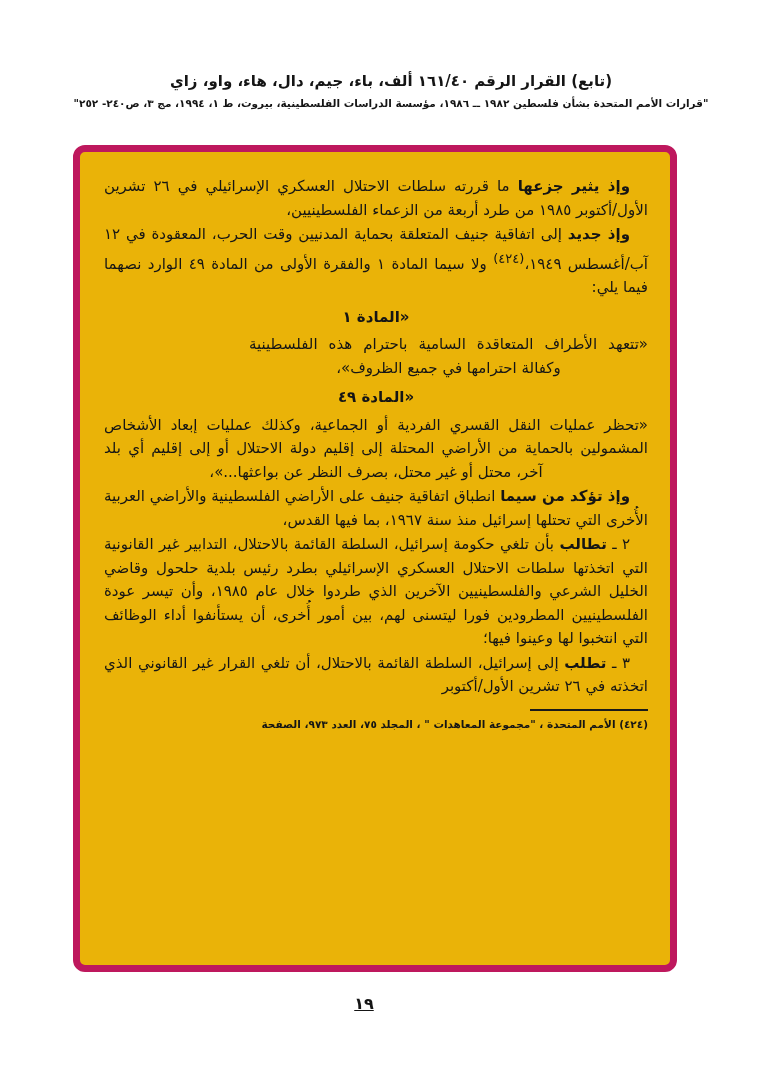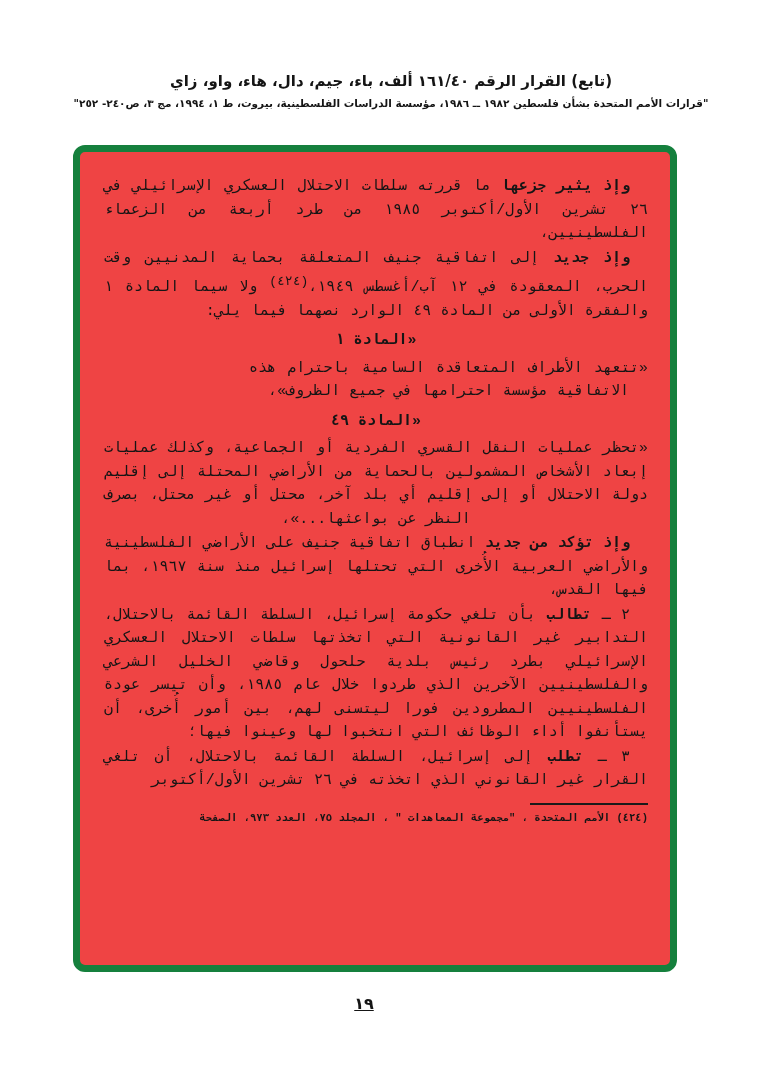--- a/index.html
+++ b/index.html
@@ -6,21 +6,21 @@
   body{
     width:758px;height:1078px;position:relative;overflow:hidden;
     font-family:"DejaVu Sans",sans-serif;color:#151515;
     -webkit-font-smoothing:antialiased;
   }
   .header{position:absolute;top:72px;left:0;width:758px;text-align:center;direction:rtl;margin-left:12px;}
   .doc-title{font-size:15px;font-weight:bold;letter-spacing:0;}
   .doc-source{font-size:10.5px;font-weight:bold;margin-top:7px;}
   .green-box{
     position:absolute;left:73px;top:145px;width:590px;height:813px;
-    border:7px solid #15803d;border-radius:12px;background:#ef4444;font-family:Liberation Mono, monospace;
+    border:7px solid #be185d;border-radius:12px;background:#eab308;
   }
   .textcol{
     position:absolute;top:22px;right:22px;left:24px;
     direction:rtl;text-align:justify;
     font-size:15px;line-height:23.5px;
   }
   .para{margin:1px 0;text-indent:18px;}
   .para .lead{font-weight:bold;}
   .footref{font-size:13px;vertical-align:6px;}
   .article-heading{margin:6px 0 4px;text-align:center;font-weight:bold;text-indent:0;}
@@ -44,27 +44,27 @@
 
 <div class="green-box">
   <div class="textcol">
 
     <p class="para"><span class="lead">وإذ يثير جزعها</span> <span>ما قررته سلطات الاحتلال العسكري الإسرائيلي في ٢٦ تشرين الأول/أكتوبر ١٩٨٥ من طرد أربعة من الزعماء الفلسطينيين،</span></p>
 
     <p class="para"><span class="lead">وإذ جديد</span> <span>إلى اتفاقية جنيف المتعلقة بحماية المدنيين وقت الحرب، المعقودة في ١٢ آب/أغسطس ١٩٤٩،</span><sup class="footref">(٤٢٤)</sup> <span>ولا سيما المادة ١ والفقرة الأولى من المادة ٤٩ الوارد نصهما فيما يلي:</span></p>
 
     <div class="article-heading">«المادة ١</div>
 
-    <p class="para quote quote-narrow">«تتعهد الأطراف المتعاقدة السامية باحترام هذه الاتفاقية مؤسسة احترامها في جميع الظروف»،</p>
+    <p class="para quote quote-narrow">«تتعهد الأطراف المتعاقدة السامية باحترام هذه الفلسطينية وكفالة احترامها في جميع الظروف»،</p>
 
     <div class="article-heading">«المادة ٤٩</div>
 
     <p class="para quote">«تحظر عمليات النقل القسري الفردية أو الجماعية، وكذلك عمليات إبعاد الأشخاص المشمولين بالحماية من الأراضي المحتلة إلى إقليم دولة الاحتلال أو إلى إقليم أي بلد آخر، محتل أو غير محتل، بصرف النظر عن بواعثها...»،</p>
 
-    <p class="para"><span class="lead">وإذ تؤكد من جديد</span> <span>انطباق اتفاقية جنيف على الأراضي الفلسطينية والأراضي العربية الأُخرى التي تحتلها إسرائيل منذ سنة ١٩٦٧، بما فيها القدس،</span></p>
+    <p class="para"><span class="lead">وإذ تؤكد من سيما</span> <span>انطباق اتفاقية جنيف على الأراضي الفلسطينية والأراضي العربية الأُخرى التي تحتلها إسرائيل منذ سنة ١٩٦٧، بما فيها القدس،</span></p>
 
 
     <p class="para"><span>٢ ـ</span> <span class="lead">تطالب</span> <span>بأن تلغي حكومة إسرائيل، السلطة القائمة بالاحتلال، التدابير غير القانونية التي اتخذتها سلطات الاحتلال العسكري الإسرائيلي بطرد رئيس بلدية حلحول وقاضي الخليل الشرعي والفلسطينيين الآخرين الذي طردوا خلال عام ١٩٨٥، وأن تيسر عودة الفلسطينيين المطرودين فورا ليتسنى لهم، بين أمور أُخرى، أن يستأنفوا أداء الوظائف التي انتخبوا لها وعينوا فيها؛</span></p>
 
     <p class="para"><span>٣ ـ</span> <span class="lead">تطلب</span> <span>إلى إسرائيل، السلطة القائمة بالاحتلال، أن تلغي القرار غير القانوني الذي اتخذته في ٢٦ تشرين الأول/أكتوبر</span></p>
 
     <div class="fn-rule"></div>
     <div class="footnote">
       <div>(٤٢٤) الأمم المتحدة ، "مجموعة المعاهدات " ، المجلد ٧٥، العدد ٩٧٣، الصفحة</div>
     </div>

